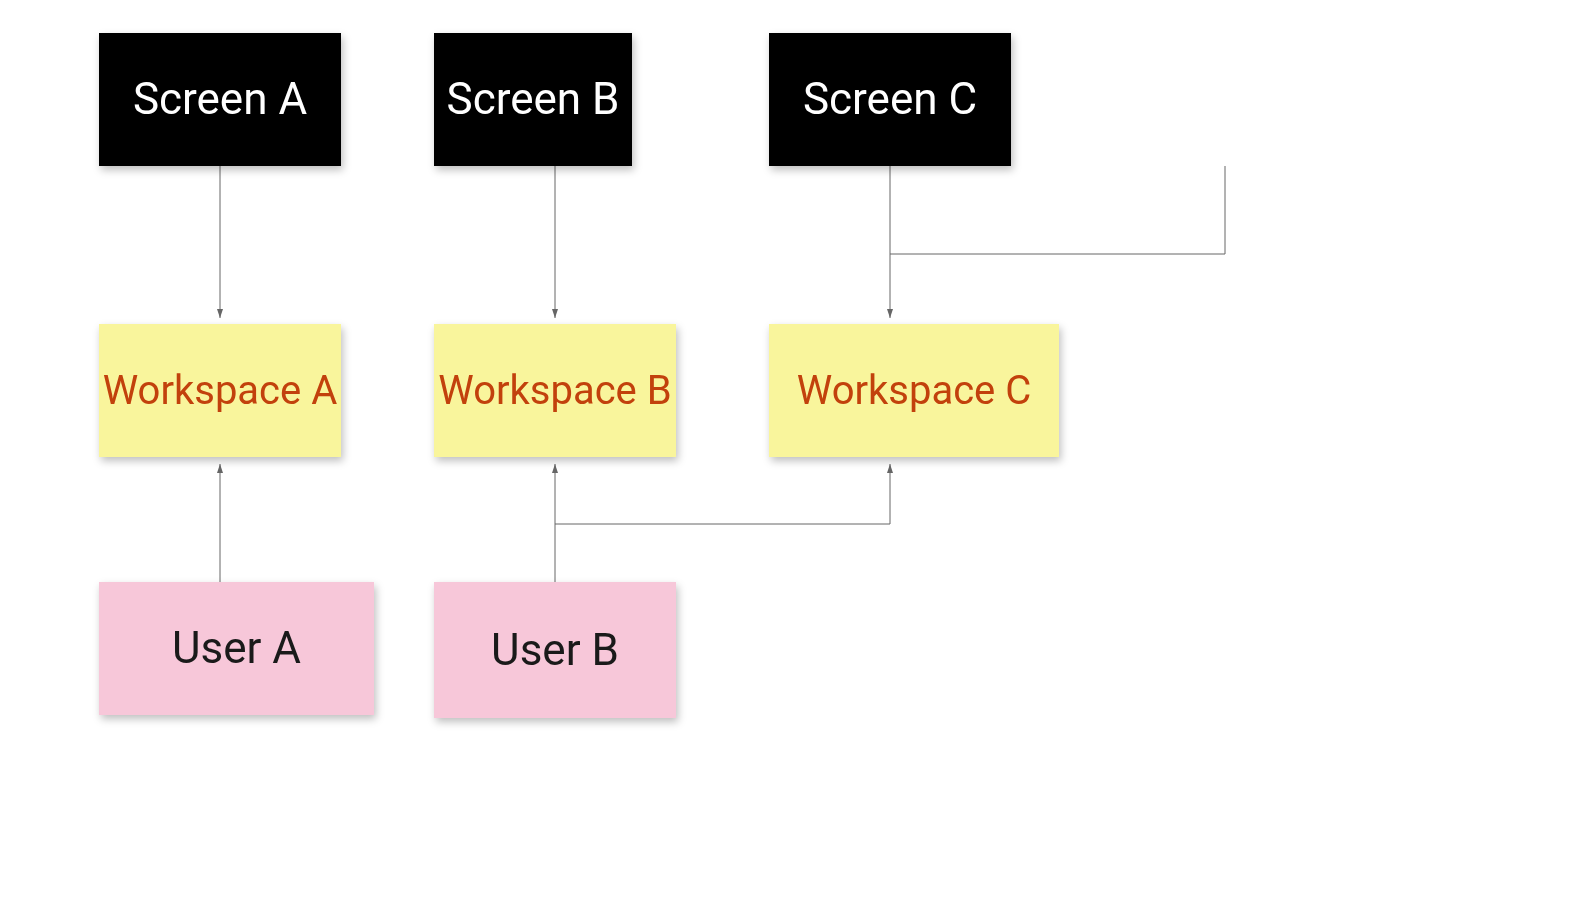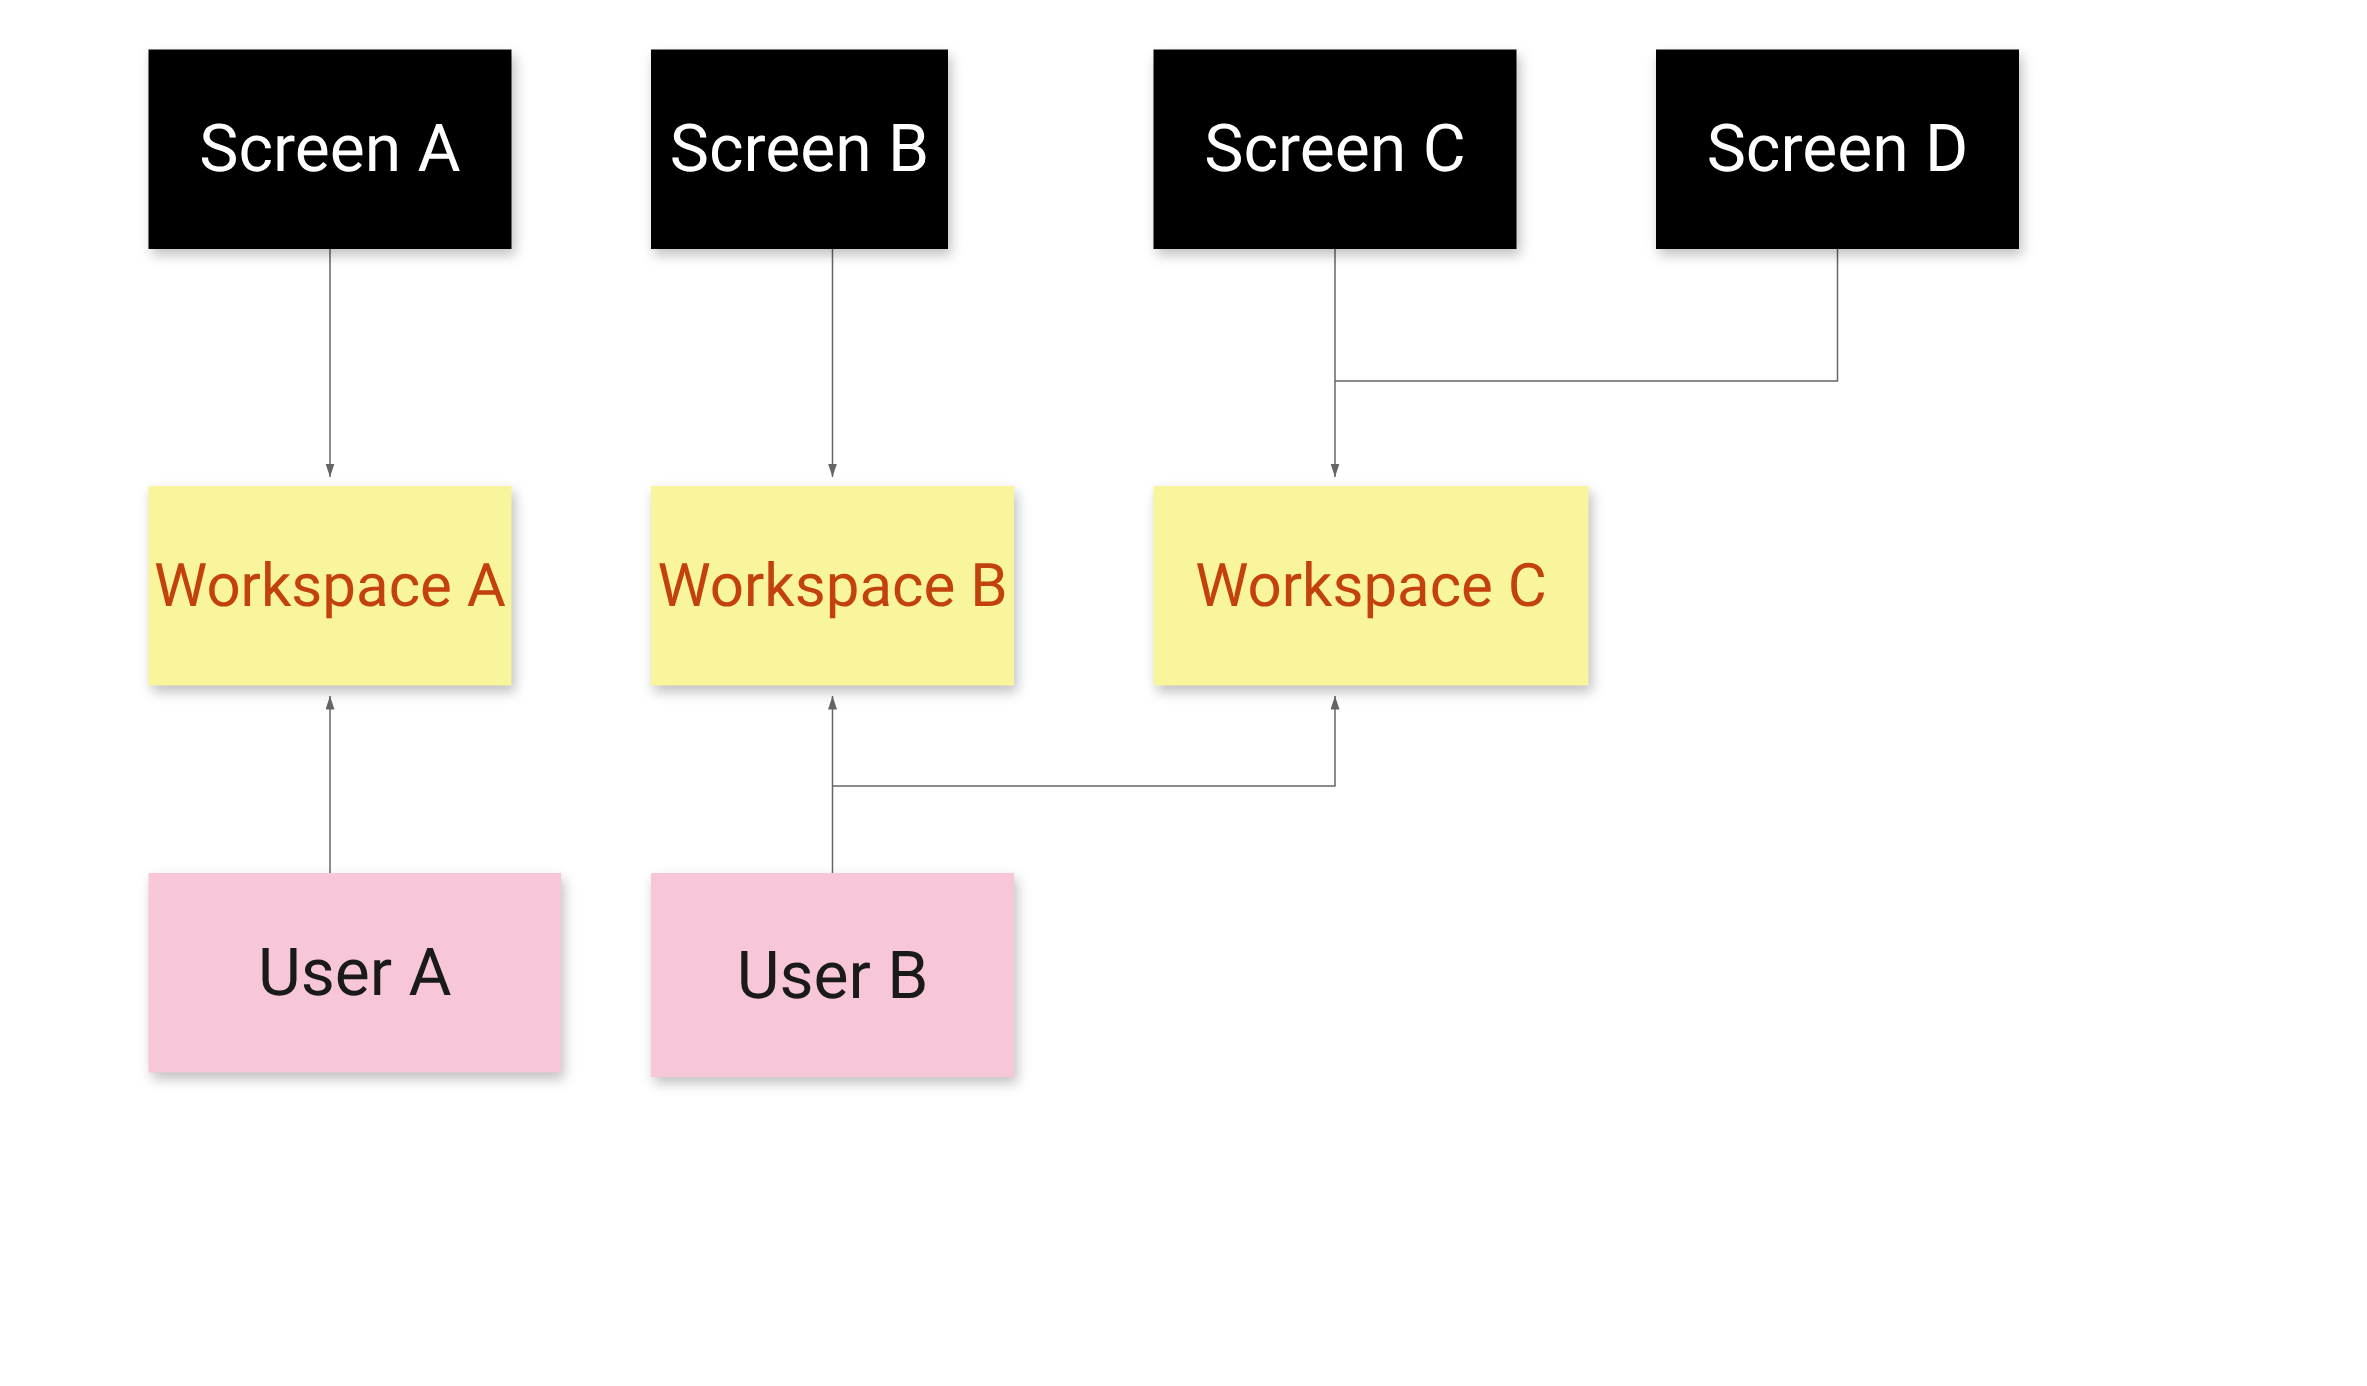--- a/index.html
+++ b/index.html
@@ -85,23 +85,20 @@
 
   <div class="note note-black" style="left:99px; top:33px; width:242px; height:133px;">
     <span>Screen A</span>
   </div>
   <div class="note note-black" style="left:434px; top:33px; width:198px; height:133px;">
     <span>Screen B</span>
   </div>
   <div class="note note-black" style="left:769px; top:33px; width:242px; height:133px;">
     <span>Screen C</span>
   </div>
-  <div class="note note-black" style="left:1104px; top:33px; width:242px; height:133px;">
-    <span>Screen D</span>
-  </div>
 
   <div class="note note-yellow" style="left:99px; top:324px; width:242px; height:133px; font-size:40px;">
     <span>Workspace A</span>
   </div>
   <div class="note note-yellow" style="left:434px; top:324px; width:242px; height:133px; font-size:40px;">
     <span>Workspace B</span>
   </div>
   <div class="note note-yellow" style="left:769px; top:324px; width:290px; height:133px; font-size:40px;">
     <span>Workspace C</span>
   </div>

